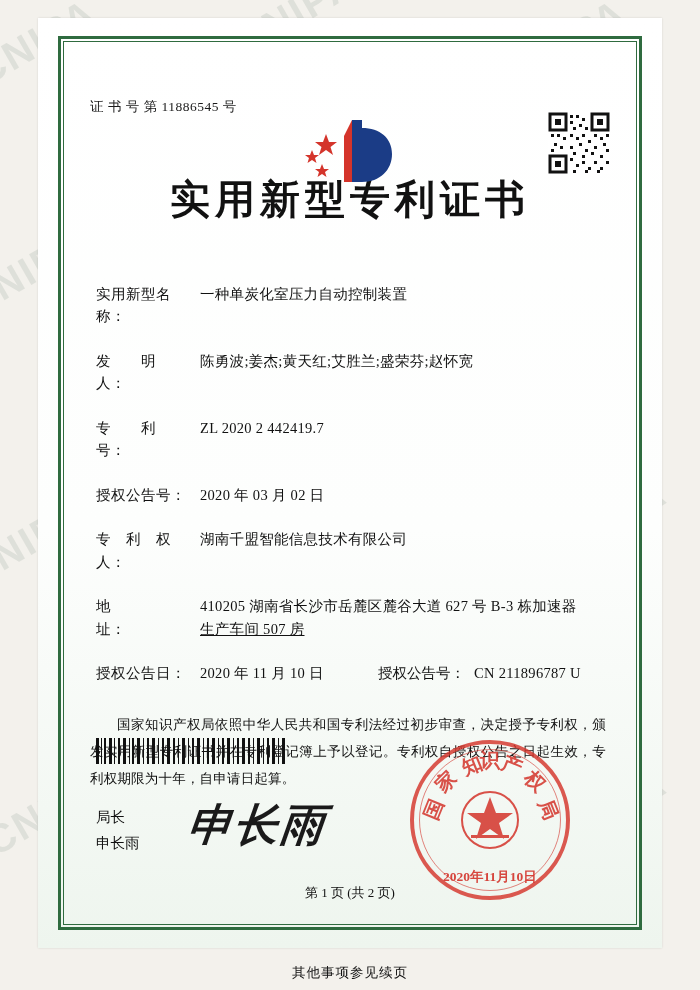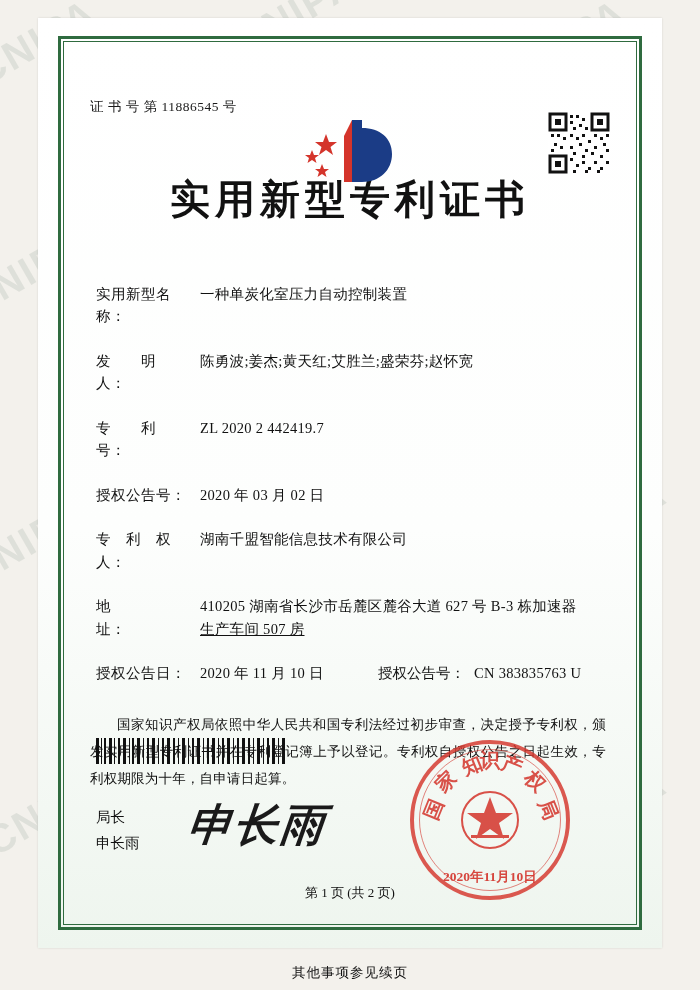--- a/index.html
+++ b/index.html
@@ -396,21 +396,21 @@
           <span class="sub">生产车间 507 房</span>
         </div>
       </div>
 
       <div class="row two">
         <div class="lab">授权公告日：</div>
         <div class="val" style="flex:0 0 178px;">
           <span>2020 年 11 月 10 日</span>
         </div>
         <div class="val2-lab">授权公告号：</div>
-        <div class="val">CN 383835763 U</div>
+        <div class="val">CN 211896787 U</div>
       </div>
 
     </div>
 
     <div class="para">
       <p>国家知识产权局依照中华人民共和国专利法经过初步审查，决定授予专利权，颁发实用新型专利证书并在专利登记簿上予以登记。专利权自授权公告之日起生效，专利权期限为十年，自申请日起算。</p>
     </div>
   </div>
 
   <div class="barcode">

